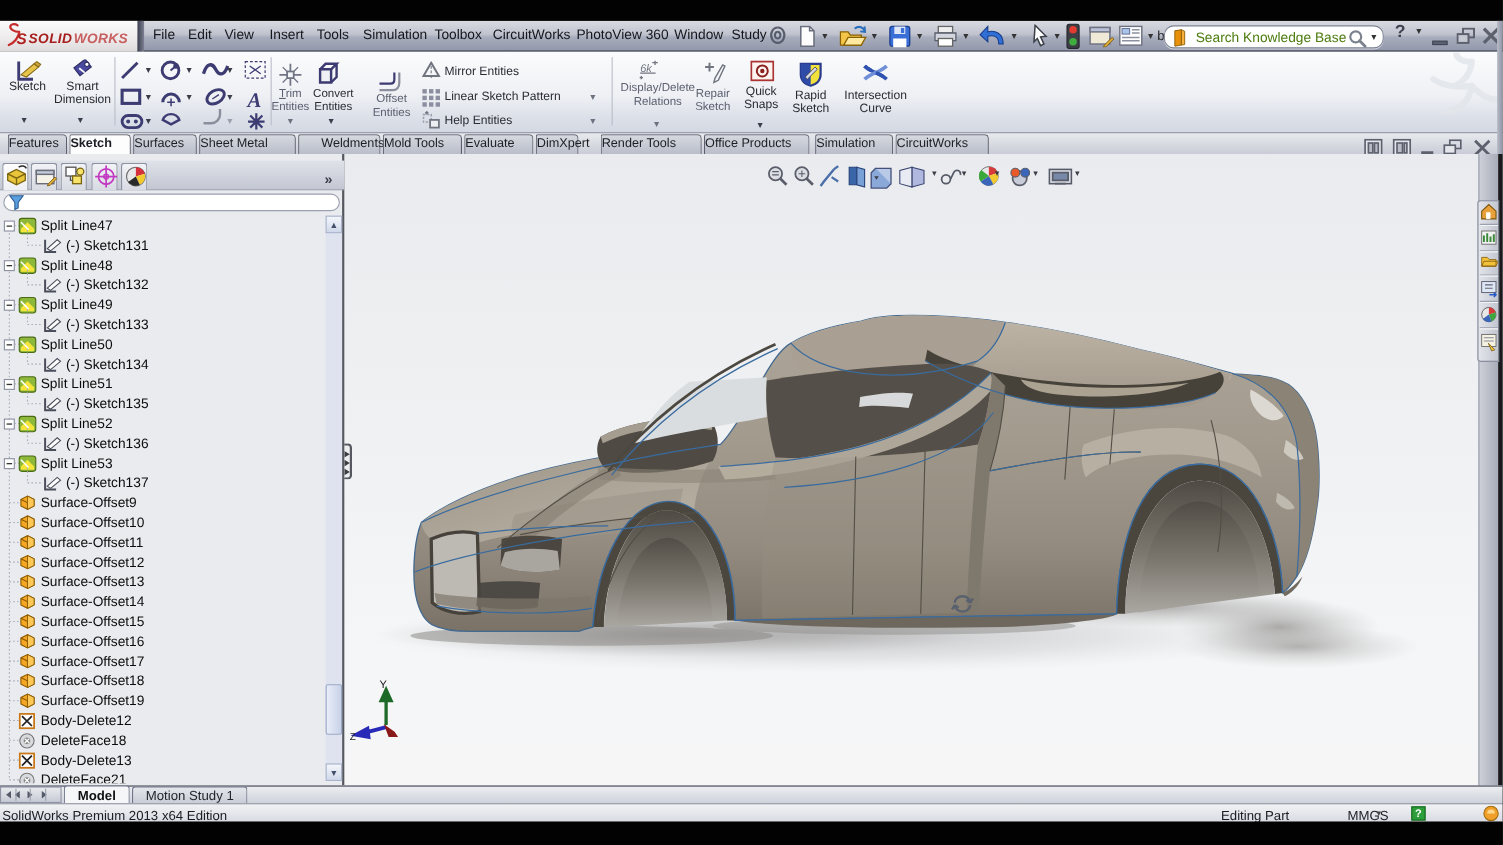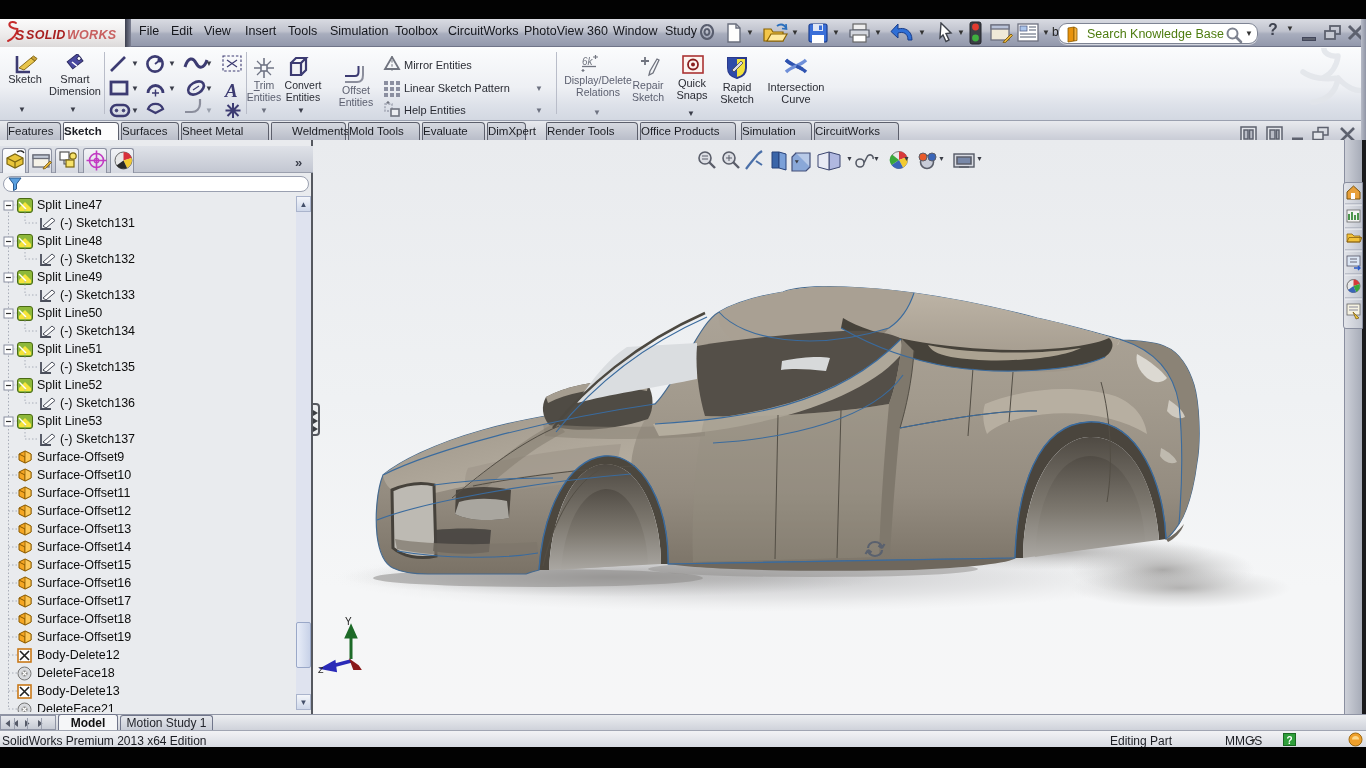--- a/index.html
+++ b/index.html
@@ -759,21 +759,21 @@
       <g fill="#555a68">
           <path d="M3 3 L3 10 M9 3 L4.5 6.5 L9 10 Z"></path>
           <path d="M17 3 L12.5 6.5 L17 10 Z"></path>
           <path d="M24 3 L28.5 6.5 L24 10 Z"></path>
           <path d="M37 3 L41.5 6.5 L37 10 Z M43 3 L43 10"></path>
         </g>
       <path d="M13.5 1 L13.5 12 M26.5 1 L26.5 12 M40.5 1 L40.5 12" stroke="#9ba0ae" stroke-width="1"></path>
     </svg>
   </div>
   <div class="abs" style="left:58px;top:714px;width:60px;height:16px;background:#f5f6f8;border:1px solid #70758a;border-bottom:none;border-radius:3px 3px 0 0;font-size:12px;font-weight:bold;color:#111;text-align:center;padding-top:1px;z-index:3;">Model</div>
-  <div class="abs" style="left:120px;top:715px;width:93px;height:15px;background:linear-gradient(#e4e6eb,#c9cdd7);border:1px solid #70758a;border-bottom:none;border-radius:3px 3px 0 0;font-size:12px;color:#23252c;text-align:center;">Motion Study 1</div>
+  <div class="abs" style="left:120px;top:715px;width:105px;height:15px;background:linear-gradient(#e4e6eb,#c9cdd7);border:1px solid #70758a;border-bottom:none;border-radius:3px 3px 0 0;font-size:12px;color:#23252c;text-align:center;">Motion Study 1</div>
   <div class="abs" id="statusbar">
     <span class="abs" style="left:2px;top:3px;">SolidWorks Premium 2013 x64 Edition</span>
     <span class="abs" style="left:1110px;top:3px;">Editing Part</span>
     <span class="abs" style="left:1213px;top:3px;margin-left:12px;">MMGS</span>
     <span class="abs" style="left:1250px;top:6px;font-size:7px;color:#444;">▼</span>
     <div class="abs" style="left:1283px;top:2px;width:13px;height:13px;background:#2e9e3a;border:1px solid #1a6a22;color:#fff;font-size:10px;font-weight:bold;text-align:center;line-height:13px;">?</div>
     <svg class="abs" style="left:1348px;top:1px;" width="15" height="15" viewBox="0 0 15 15">
         <circle cx="7.5" cy="7.5" r="6.5" fill="#f0a02a" stroke="#a06a10" stroke-width="1"></circle>
         <path d="M4 7.5 A 3.5 3.5 0 0 1 11 7.5" fill="#fdd88a"></path>
       </svg>

